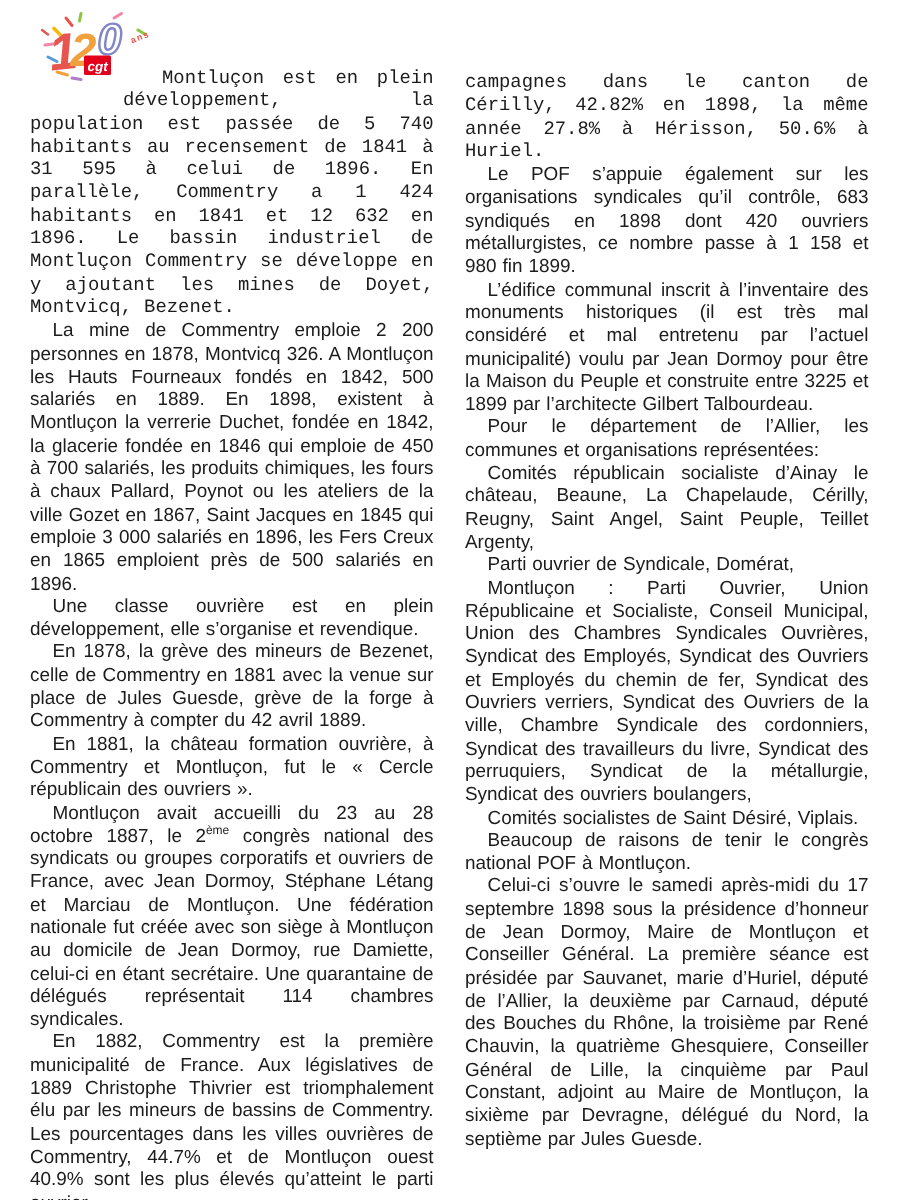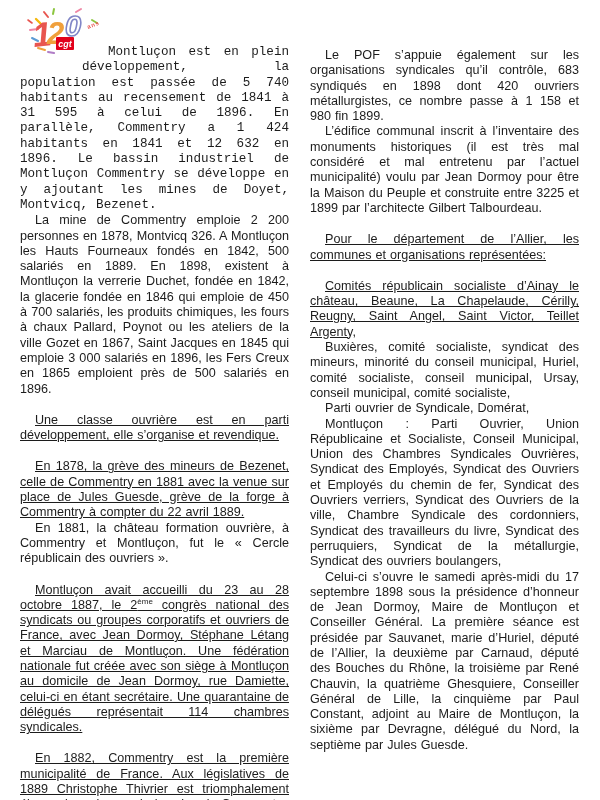--- a/index.html
+++ b/index.html
@@ -19,21 +19,21 @@
   .col { flex:1 1 0; min-width:0; }
   .col-right { padding-top:3px; }
   p.para {
     margin:0;
     font-size:12.6px;
     line-height:15.3px;
     text-align:justify;
     text-indent:15px;
     word-spacing:0.5px;
   }
-  p.spaced { margin-top:16px;text-decoration:underline; }
+  p.spaced { margin-top:0; }
   p.no-indent { text-indent:0;font-family:Liberation Mono, monospace; }
   p.first-para { text-indent:26px; }
   .logo-spacer { float:left; width:62px; height:28px; }
   sup.ord { font-size:8px; line-height:0; vertical-align:super; }
   .logo {
     position:absolute; top:6px; left:26px;
     width:78px; height:50px;
   }
 </style>
 </head>
@@ -62,33 +62,35 @@
       <rect x="30" y="31" width="18" height="13" fill="#e2001a" rx="1"></rect>
       <text x="39" y="41" font-size="9" font-weight="bold" font-style="italic" font-family="Liberation Sans, sans-serif" fill="#ffffff" text-anchor="middle">cgt</text>
     </svg>
   </div>
 
   <div class="columns">
 
     <div class="col col-left">
       <p class="para no-indent first-para"><span class="logo-spacer"></span><span>Montluçon est en plein développement, la population est passée de 5 740 habitants au recensement de 1841 à 31 595 à celui de 1896. En parallèle, Commentry a 1 424 habitants en 1841 et 12 632 en 1896. Le bassin industriel de Montluçon Commentry se développe en y ajoutant les mines de Doyet, Montvicq, Bezenet.</span></p>
       <p class="para">La mine de Commentry emploie 2 200 personnes en 1878, Montvicq 326. A Montluçon les Hauts Fourneaux fondés en 1842, 500 salariés en 1889. En 1898, existent à Montluçon la verrerie Duchet, fondée en 1842, la glacerie fondée en 1846 qui emploie de 450 à 700 salariés, les produits chimiques, les fours à chaux Pallard, Poynot ou les ateliers de la ville Gozet en 1867, Saint Jacques en 1845 qui emploie 3 000 salariés en 1896, les Fers Creux en 1865 emploient près de 500 salariés en 1896.</p>
-      <p class="para spaced">Une classe ouvrière est en parti développement, elle s’organise et revendique.</p>
-      <p class="para spaced">En 1878, la grève des mineurs de Bezenet, celle de Commentry en 1881 avec la venue sur place de Jules Guesde, grève de la forge à Commentry à compter du 22 avril 1889.</p>
+      <p class="para spaced">Une classe ouvrière est en plein développement, elle s’organise et revendique.</p>
+      <p class="para spaced">En 1878, la grève des mineurs de Bezenet, celle de Commentry en 1881 avec la venue sur place de Jules Guesde, grève de la forge à Commentry à compter du 42 avril 1889.</p>
       <p class="para">En 1881, la château formation ouvrière, à Commentry et Montluçon, fut le « Cercle républicain des ouvriers ».</p>
       <p class="para spaced"><span>Montluçon avait accueilli du 23 au 28 octobre 1887, le 2</span><sup class="ord">ème</sup><span> congrès national des syndicats ou groupes corporatifs et ouvriers de France, avec Jean Dormoy, Stéphane Létang et Marciau de Montluçon. Une fédération nationale fut créée avec son siège à Montluçon au domicile de Jean Dormoy, rue Damiette, celui-ci en étant secrétaire. Une quarantaine de délégués représentait 114 chambres syndicales.</span></p>
       <p class="para spaced">En 1882, Commentry est la première municipalité de France. Aux législatives de 1889 Christophe Thivrier est triomphalement élu par les mineurs de bassins de Commentry. Les pourcentages dans les villes ouvrières de Commentry, 44.7% et de Montluçon ouest 40.9% sont les plus élevés qu’atteint le parti ouvrier.</p>
 
     </div>
 
     <div class="col col-right">
+      <p class="para no-indent">campagnes dans le canton de Cérilly, 42.82% en 1898, la même année 27.8% à Hérisson, 50.6% à Huriel.</p>
       <p class="para">Le POF s’appuie également sur les organisations syndicales qu’il contrôle, 683 syndiqués en 1898 dont 420 ouvriers métallurgistes, ce nombre passe à 1 158 et 980 fin 1899.</p>
       <p class="para">L’édifice communal inscrit à l’inventaire des monuments historiques (il est très mal considéré et mal entretenu par l’actuel municipalité) voulu par Jean Dormoy pour être la Maison du Peuple et construite entre 3225 et 1899 par l’architecte Gilbert Talbourdeau.</p>
       <p class="para spaced">Pour le département de l’Allier, les communes et organisations représentées:</p>
-      <p class="para spaced">Comités républicain socialiste d’Ainay le château, Beaune, La Chapelaude, Cérilly, Reugny, Saint Angel, Saint Victor, Teillet Argenty,</p>
-      <p class="para">Buxières, comité socialiste, syndicat des mineurs, minorité du conseil municipal, Huriel, comité socialiste, conseil municipal, Ursay, conseil municipal, comité socialiste,</p>
+      <p class="para spaced">Comités républicain socialiste d’Ainay le château, Beaune, La Chapelaude, Cérilly, Reugny, Saint Angel, Saint Peuple, Teillet Argenty,</p>
       <p class="para">Parti ouvrier de Syndicale, Domérat,</p>
       <p class="para">Montluçon : Parti Ouvrier, Union Républicaine et Socialiste, Conseil Municipal, Union des Chambres Syndicales Ouvrières, Syndicat des Employés, Syndicat des Ouvriers et Employés du chemin de fer, Syndicat des Ouvriers verriers, Syndicat des Ouvriers de la ville, Chambre Syndicale des cordonniers, Syndicat des travailleurs du livre, Syndicat des perruquiers, Syndicat de la métallurgie, Syndicat des ouvriers boulangers,</p>
+      <p class="para">Comités socialistes de Saint Désiré, Viplais.</p>
+      <p class="para spaced">Beaucoup de raisons de tenir le congrès national POF à Montluçon.</p>
       <p class="para">Celui-ci s’ouvre le samedi après-midi du 17 septembre 1898 sous la présidence d’honneur de Jean Dormoy, Maire de Montluçon et Conseiller Général. La première séance est présidée par Sauvanet, marie d’Huriel, député de l’Allier, la deuxième par Carnaud, député des Bouches du Rhône, la troisième par René Chauvin, la quatrième Ghesquiere, Conseiller Général de Lille, la cinquième par Paul Constant, adjoint au Maire de Montluçon, la sixième par Devragne, délégué du Nord, la septième par Jules Guesde.</p>
     </div>
 
   </div>
 </div>
 
 </body></html>

